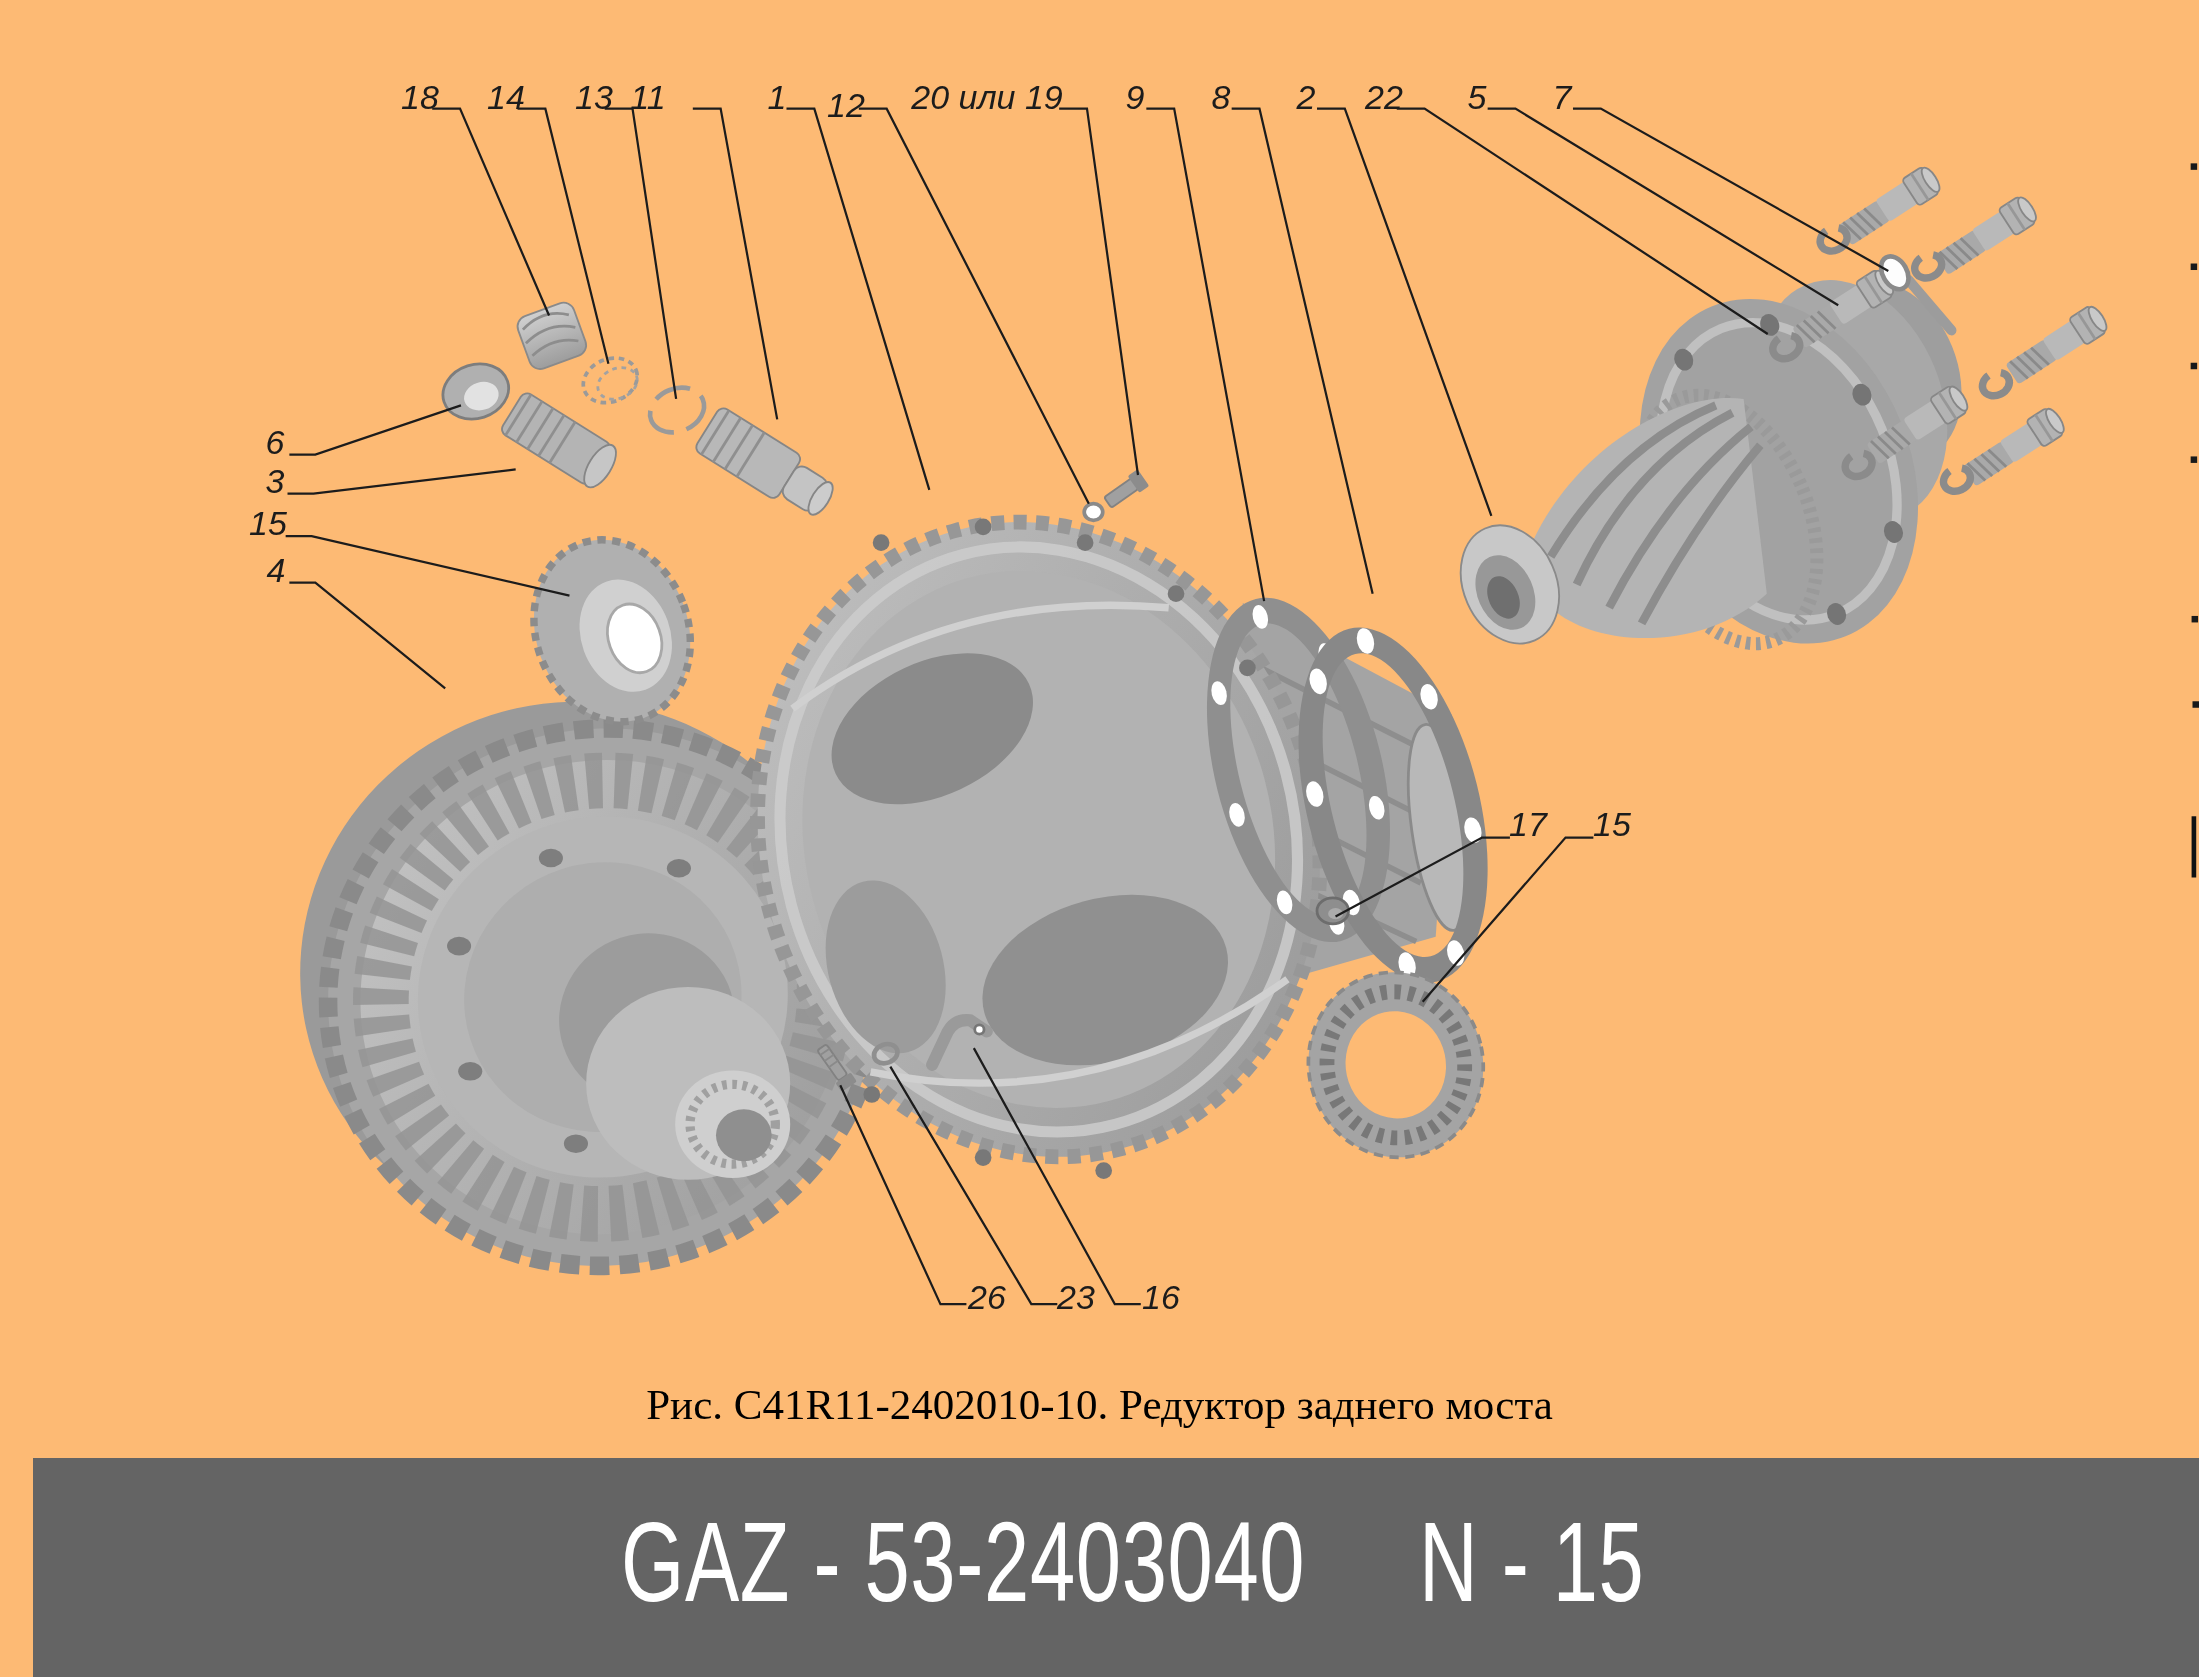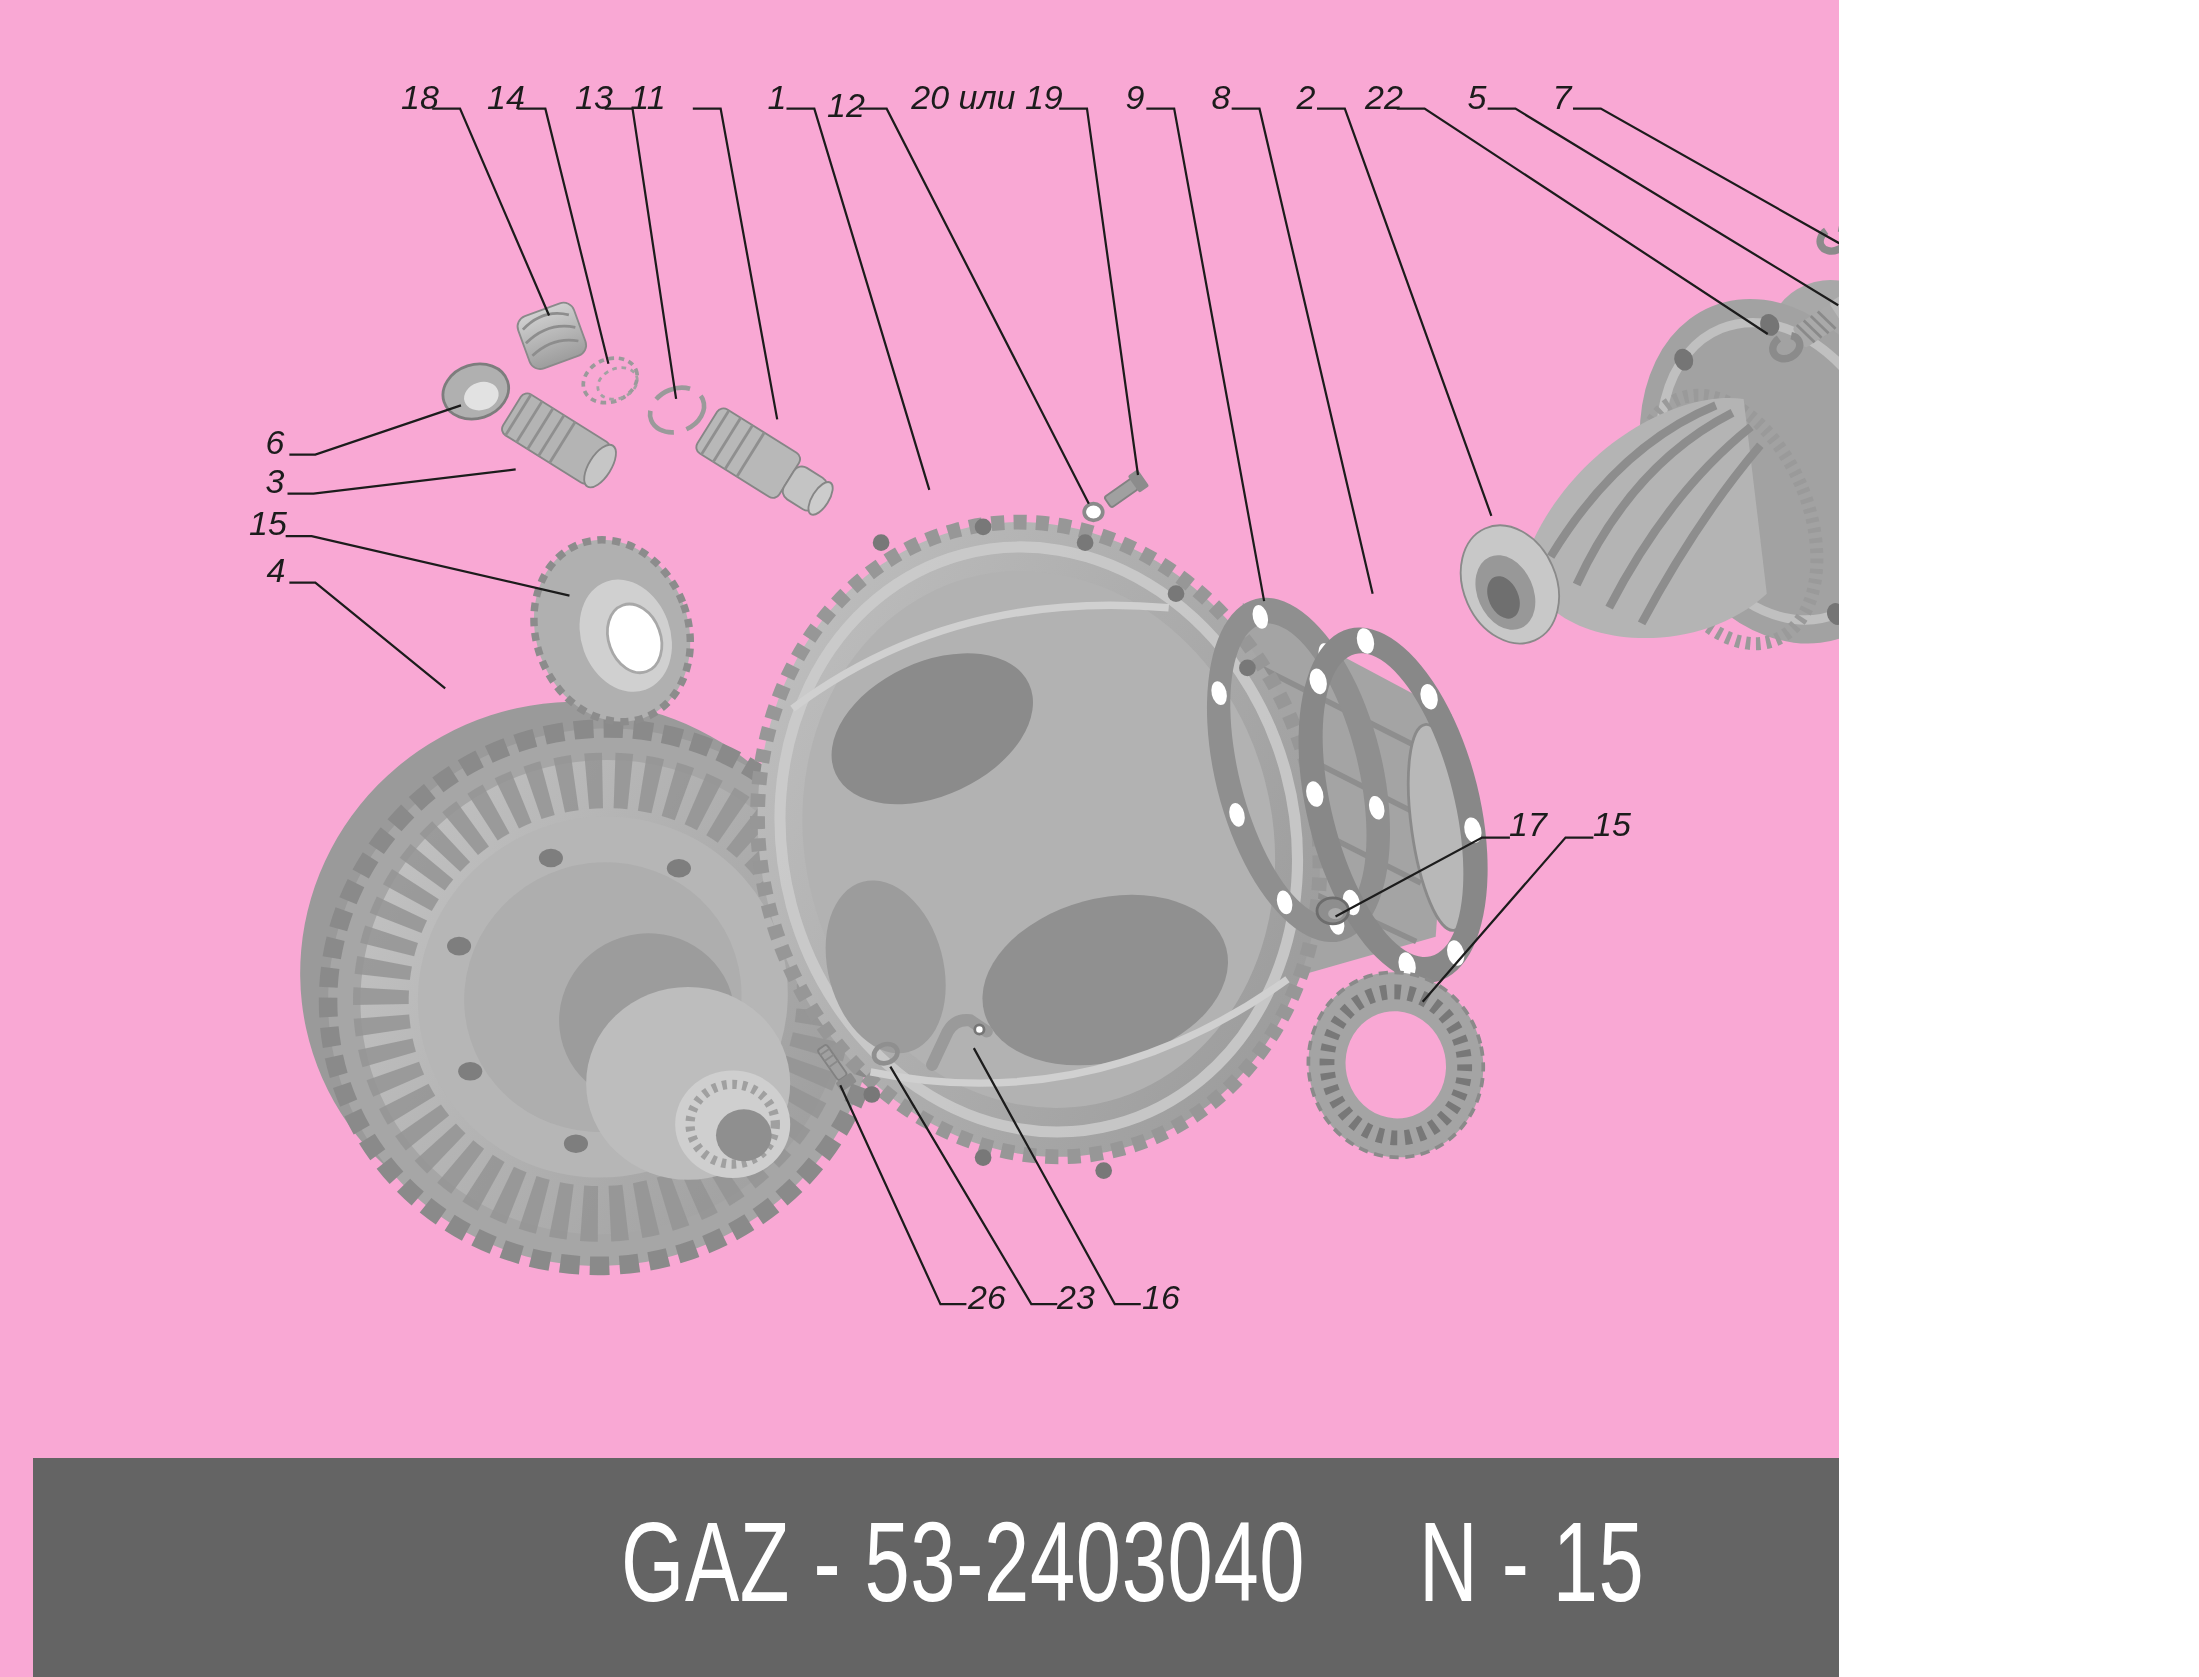--- a/index.html
+++ b/index.html
@@ -1,19 +1,19 @@
 <!DOCTYPE html>
 <html style="font-size:15px"><head>
 <meta charset="utf-8">
 <style>
   html,body{margin:0;padding:0;background:#ffffff;}
   .page{
     position:relative;
-    width:1839px;height:1678px;
-    background:#f9a8d4;
+    width:2199px;height:1678px;
+    background:#fdba74;
     overflow:hidden;
     font-family:"Liberation Sans",sans-serif;
   }
   svg.diagram{position:absolute;left:0;top:0;}
   .lbl{
     position:absolute;
     transform:translateX(-50%);
     font:italic 34px "Liberation Sans",sans-serif;
     color:#1c1c1c;
     white-space:nowrap;
@@ -383,20 +383,21 @@
   <div class="lbl" style="left:275px;top:425px">6</div>
   <div class="lbl" style="left:275px;top:464px">3</div>
   <div class="lbl" style="left:268px;top:506px">15</div>
   <div class="lbl" style="left:276px;top:553px">4</div>
   <div class="lbl" style="left:1528px;top:807px">17</div>
   <div class="lbl" style="left:1612px;top:807px">15</div>
   <div class="lbl" style="left:987px;top:1280px">26</div>
   <div class="lbl" style="left:1076px;top:1280px">23</div>
   <div class="lbl" style="left:1161px;top:1280px">16</div>
 
+  <div class="caption">Рис. С41R11-2402010-10. Редуктор заднего моста</div>
 
   <div class="footer">
     <div class="footer-text">
       <span>GAZ - 53-2403040</span>
       <span>N - 15</span>
     </div>
   </div>
 
 </div>
 

